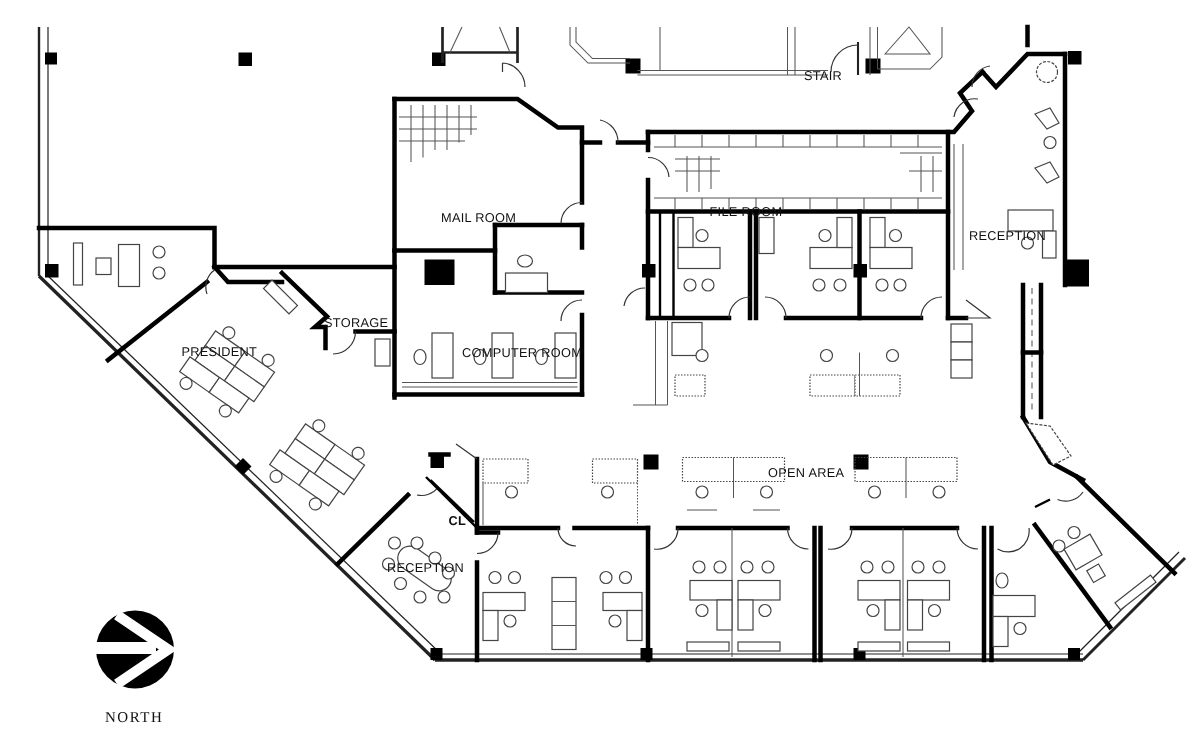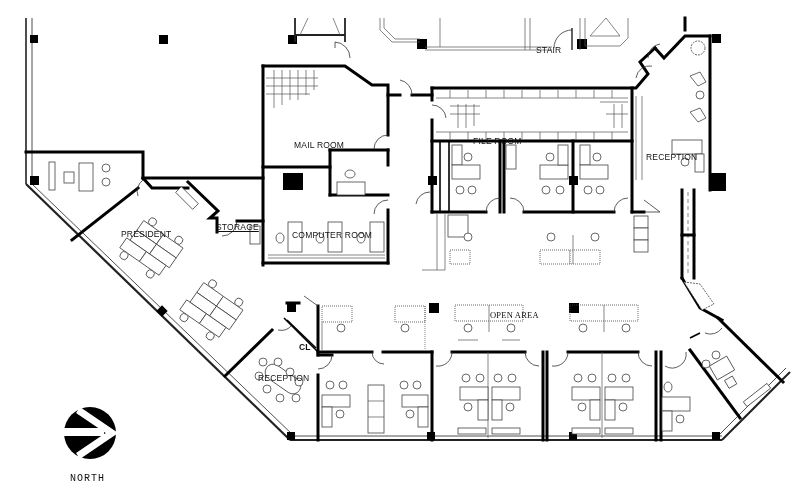--- a/index.html
+++ b/index.html
@@ -7,21 +7,21 @@
     #plan { position: absolute; left: 0; top: 0; width: 800px; height: 491px; }
     .wall { stroke: #000; stroke-width: 3; fill: none; stroke-linecap: square; stroke-linejoin: miter; }
     .wall-thin { stroke: #000; stroke-width: 1.6; fill: none; }
     .line { stroke: #222; stroke-width: 0.8; fill: none; }
     .light { stroke: #555; stroke-width: 0.7; fill: none; }
     .furn { stroke: #444; stroke-width: 0.8; fill: #fff; }
     .chair { stroke: #444; stroke-width: 0.8; fill: #fff; }
     .col { fill: #000; }
     .door { stroke: #333; stroke-width: 0.8; fill: none; }
     .label { position: absolute; font-size: 8.5px; color: #111; letter-spacing: 0.2px; white-space: nowrap; font-family: "Liberation Sans", sans-serif; margin-top: 28px; }
-    .north-label { position: absolute; font-size: 10px; color: #111; letter-spacing: 1px; font-family: Liberation Mono, monospace; }
+    .north-label { position: absolute; font-size: 10px; color: #111; letter-spacing: 1px; font-family: Liberation Serif, serif; }
     .room { cursor: pointer; }
   </style>
 </head>
 <body>
 
 <svg id="plan" viewBox="0 0 800 491" xmlns="http://www.w3.org/2000/svg">
 
   <g>
     <line class="line" x1="26" y1="18" x2="26" y2="184" style="stroke-width:1.6"></line>
     <line class="line" x1="32" y1="18" x2="32" y2="184"></line>
@@ -416,19 +416,19 @@
     <circle cx="90" cy="433" r="26" fill="#000"></circle>
     <rect x="62" y="428" width="42" height="8" fill="#fff"></rect>
     <path d="M78 410 L112 433 L78 456" fill="none" stroke="#fff" stroke-width="7"></path>
   </g>
 </svg>
 
 <div class="label" style="left:294px; top:112px;">MAIL ROOM</div>
 <div class="label" style="left:473px; top:108px;">FILE ROOM</div>
 <div class="label" style="left:646px; top:124px;">RECEPTION</div>
 <div class="label" style="left:79px; top:201px;padding-left:42px;">PRESIDENT</div>
-<div class="label" style="left:216px; top:194px;text-decoration:underline;">STORAGE</div>
-<div class="label" style="left:292px; top:202px;">COMPUTER ROOM</div>
-<div class="label" style="left:490px; top:282px;font-family:Liberation Serif, serif;">OPEN AREA</div>
+<div class="label" style="left:216px; top:182px;">STORAGE</div>
+<div class="label" style="left:308px; top:202px;">COMPUTER ROOM</div>
+<div class="label" style="left:512px; top:282px;">OPEN AREA</div>
 <div class="label" style="left:299px; top:314px;font-weight:bold;">CL</div>
 <div class="label" style="left:258px; top:345px;">RECEPTION</div>
 <div class="label" style="left:536px; top:17px;">STAIR</div>
 <div class="north-label" style="left:70px; top:473px;">NORTH</div>
 
 </body></html>

